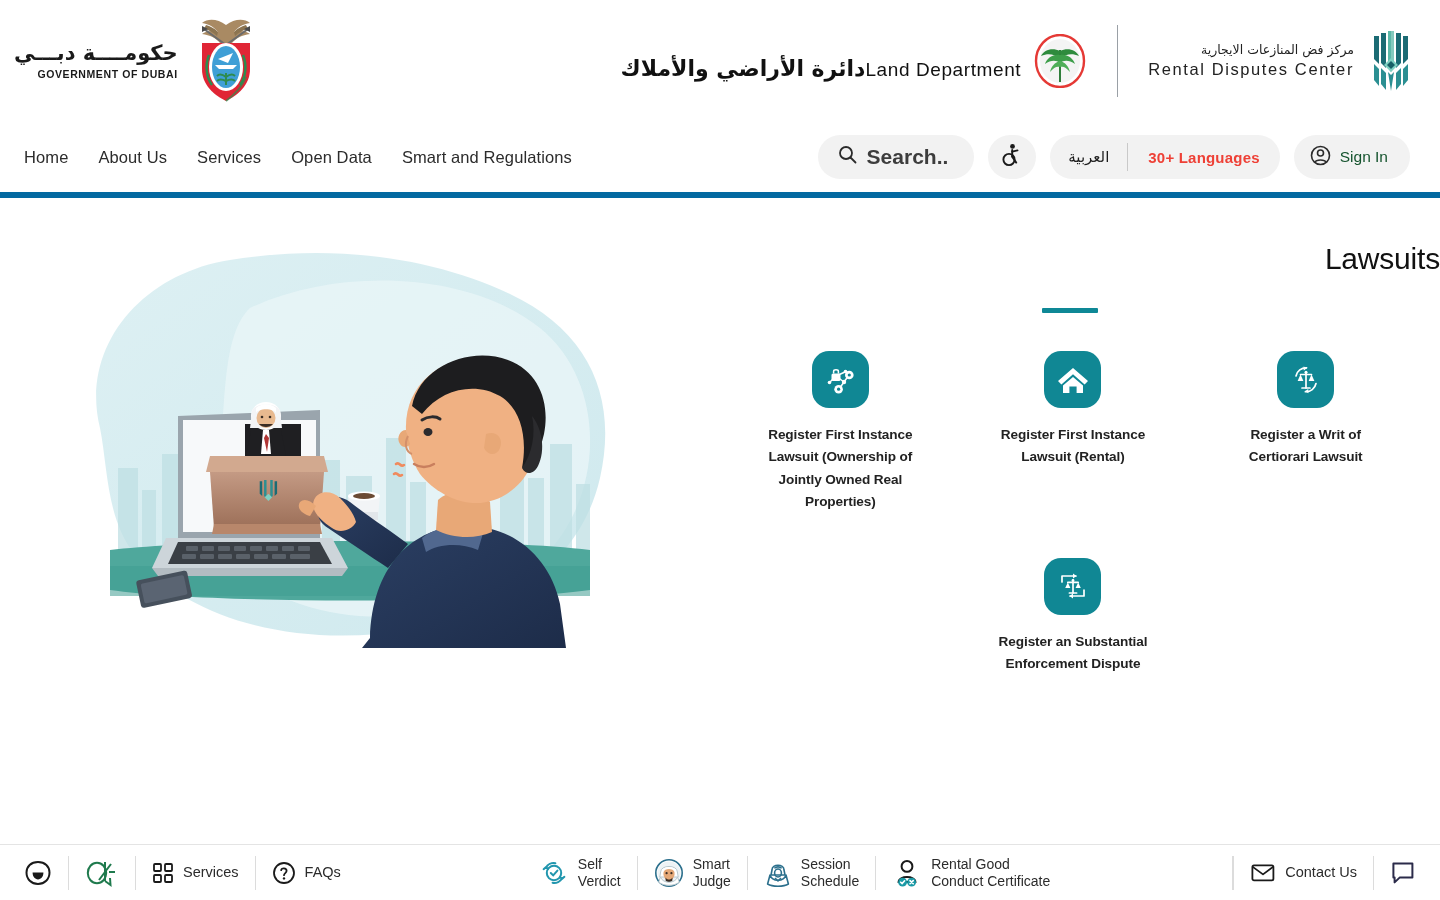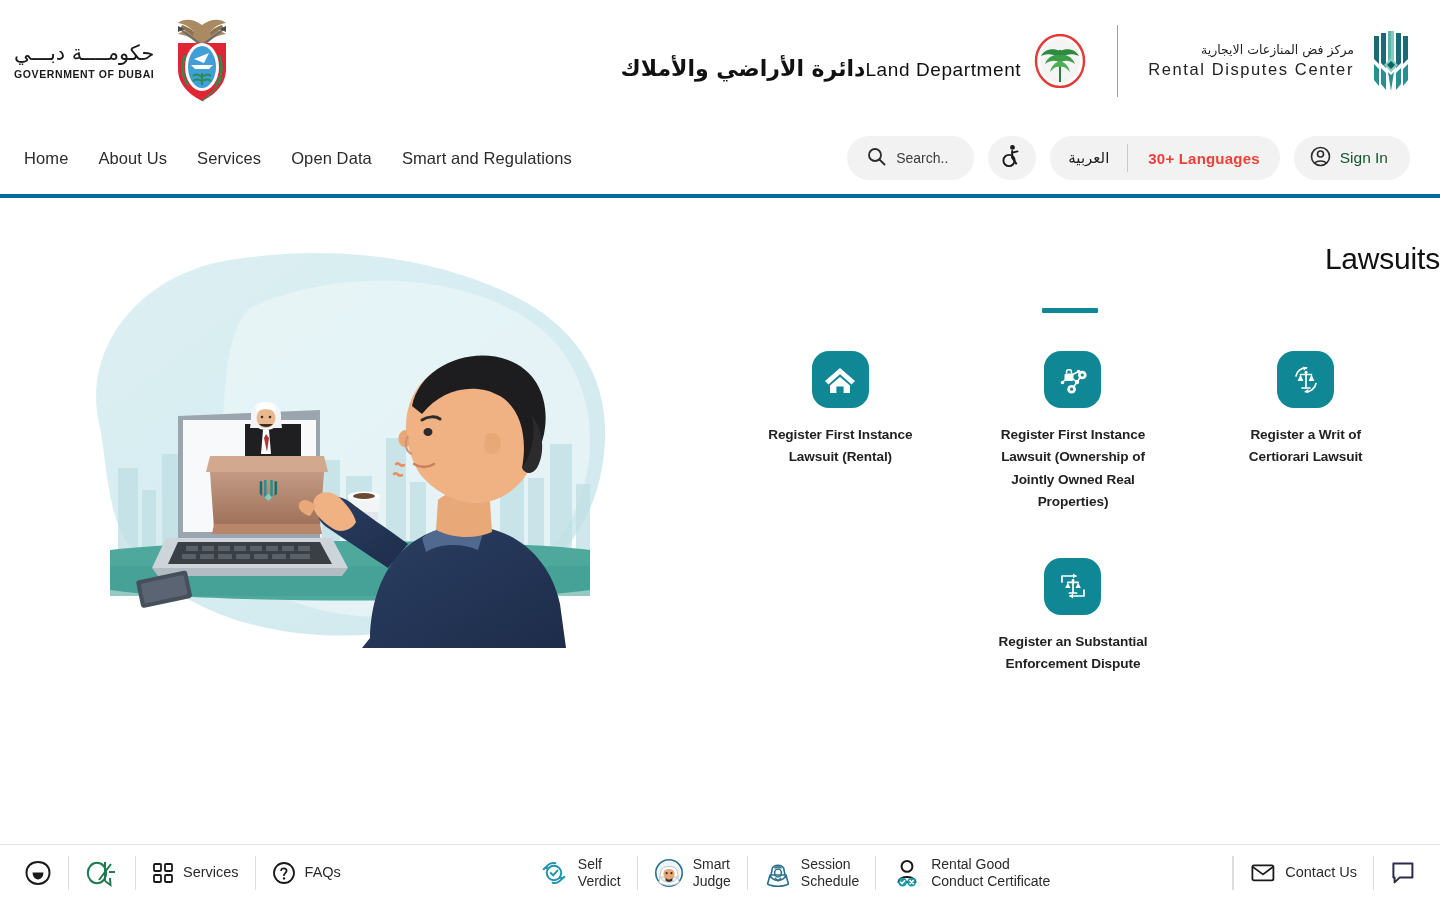--- a/index.html
+++ b/index.html
@@ -18,21 +18,21 @@
     position: relative;
     height: 122px;
     display: flex;
     align-items: center;
     padding: 0 26px 0 14px;
   }
   .logo-left { display:flex; align-items:center; gap:4px; }
   .gov-dubai-text { display:flex; flex-direction:column; align-items:flex-end; line-height:1; }
   .gov-ar {
     font-size: 21px; color:#1a1a1a; letter-spacing:.5px;
-    font-family:"DejaVu Sans", sans-serif; direction:rtl; font-weight:400;
+    font-family:"DejaVu Sans", sans-serif; direction:rtl; font-weight:700;
   }
   .gov-en {
     font-size: 10.5px; font-weight:bold; color:#1a1a1a;
     letter-spacing:.6px; margin-top:5px;
   }
   .emblem { width:76px; height:92px; margin-left:6px; }
 
   .logo-right { margin-left:auto; display:flex; align-items:center; }
   .dld-block { display:flex; align-items:center; gap:12px; }
   .dld-text { display:flex; flex-direction:row; align-items:flex-end; line-height:1.15; }
@@ -46,36 +46,36 @@
   .rdc-text { display:flex; flex-direction:column; align-items:flex-end; line-height:1.2;}
   .rdc-ar { font-size:12.5px; color:#222; font-family:"DejaVu Sans",sans-serif; direction:rtl; letter-spacing:.3px;}
   .rdc-en { font-size:16.5px; color:#222; letter-spacing:1.6px; margin-top:3px; }
   .rdc-mark { width:46px; height:62px; }
 
   
   .nav-bar {
     height: 76px;
     display:flex; align-items:center;
     padding: 0 30px 0 24px;
-    border-bottom:4px solid #0369a1;
+    border-bottom:6px solid #0369a1;
     position: relative;
   }
   .nav-links { display:flex; align-items:center; gap:30px; }
   .nav-link {
     font-size:16.5px; color:#2c2c2c; cursor:pointer;
     white-space:nowrap; letter-spacing:.1px;
   }
 
   .nav-right { margin-left:auto; display:flex; align-items:center; gap:14px; }
   .pill {
     background:#f2f2f2; border-radius:26px; height:44px;
     display:flex; align-items:center; cursor:pointer;
   }
   .pill-search { padding:0 26px 0 20px; gap:10px; }
-  .pill-search span { font-size:14px; color:#3d3d3d; }
+  .pill-search span { font-size:21px; color:#3d3d3d;font-weight:bold; }
   .pill-access { width:48px; justify-content:center; }
   .pill-lang { padding:0 0; }
   .lang-ar { padding:0 18px; font-size:15px; color:#1d1d1d; font-family:"DejaVu Sans",sans-serif; }
   .lang-sep { width:1px; height:28px; background:#c9c9c9; }
   .lang-more { padding:0 20px; font-size:15px; font-weight:bold; color:#ee4036; letter-spacing:.2px; }
   .pill-signin { padding:0 22px 0 16px; gap:9px; }
   .pill-signin span { font-size:15.5px; color:#14532d; }
 
   
   .main { display:flex; height:656px; position:relative; }
@@ -419,30 +419,20 @@
     </div>
 
     <div class="panel">
       <div class="panel-title">Lawsuits</div>
       <div class="title-rule"></div>
 
       <div class="tiles">
 
         <div class="tile">
           <div class="tile-icon">
-            <svg width="34" height="34" viewBox="0 0 34 34" fill="#ffffff">
-              <path d="M17 5 L32 18 L28.6 21.6 L17 11.2 L5.4 21.6 L2 18 Z"></path>
-              <path d="M17 14 L27 22.6 L27 30 L20.6 30 L20.6 23.4 L13.4 23.4 L13.4 30 L7 30 L7 22.6 Z"></path>
-            </svg>
-          </div>
-          <div class="tile-label">Register First Instance Lawsuit (Rental)</div>
-        </div>
-
-        <div class="tile">
-          <div class="tile-icon">
             <svg width="34" height="34" viewBox="0 0 34 34" fill="none" stroke="#ffffff" stroke-width="1.5">
               <line x1="13" y1="13" x2="21" y2="19"></line>
               <line x1="21" y1="19" x2="26" y2="12"></line>
               <line x1="13" y1="13" x2="7" y2="19"></line>
               <line x1="21" y1="19" x2="16" y2="26"></line>
               <line x1="13" y1="13" x2="22" y2="9"></line>
               <circle cx="22.5" cy="8.5" r="1.8" fill="#ffffff" stroke="none"></circle>
               <circle cx="6.5" cy="19.5" r="1.8" fill="#ffffff" stroke="none"></circle>
               <circle cx="21" cy="19" r="2.2" fill="#ffffff" stroke="none"></circle>
 
@@ -456,20 +446,30 @@
               </g>
               <circle cx="26.3" cy="12" r="1.6" fill="#108794" stroke="none"></circle>
 
               <g fill="#ffffff" stroke="none">
                   <circle cx="15.6" cy="26.2" r="4.3"></circle>
                 </g>
               <circle cx="15.6" cy="26.2" r="1.6" fill="#108794" stroke="none"></circle>
             </svg>
           </div>
           <div class="tile-label">Register First Instance Lawsuit (Ownership of Jointly Owned Real Properties)</div>
+        </div>
+
+        <div class="tile">
+          <div class="tile-icon">
+            <svg width="34" height="34" viewBox="0 0 34 34" fill="#ffffff">
+              <path d="M17 5 L32 18 L28.6 21.6 L17 11.2 L5.4 21.6 L2 18 Z"></path>
+              <path d="M17 14 L27 22.6 L27 30 L20.6 30 L20.6 23.4 L13.4 23.4 L13.4 30 L7 30 L7 22.6 Z"></path>
+            </svg>
+          </div>
+          <div class="tile-label">Register First Instance Lawsuit (Rental)</div>
         </div>
 
         <div class="tile">
           <div class="tile-icon">
             <svg width="34" height="34" viewBox="0 0 34 34" fill="none" stroke="#ffffff" stroke-width="1.7" stroke-linecap="round">
               <path d="M7 13 C8 8 12.5 4.5 17.6 4.8"></path>
               <polyline points="14.5,3.4 18.2,5 14.8,7.6" fill="#ffffff" stroke="none"></polyline>
               <path d="M27 20.5 C26 25.5 21.5 29 16.4 28.7"></path>
               <polyline points="19.5,30.2 15.8,28.6 19.2,26" fill="#ffffff" stroke="none"></polyline>
               <line x1="17" y1="9" x2="17" y2="25"></line>

